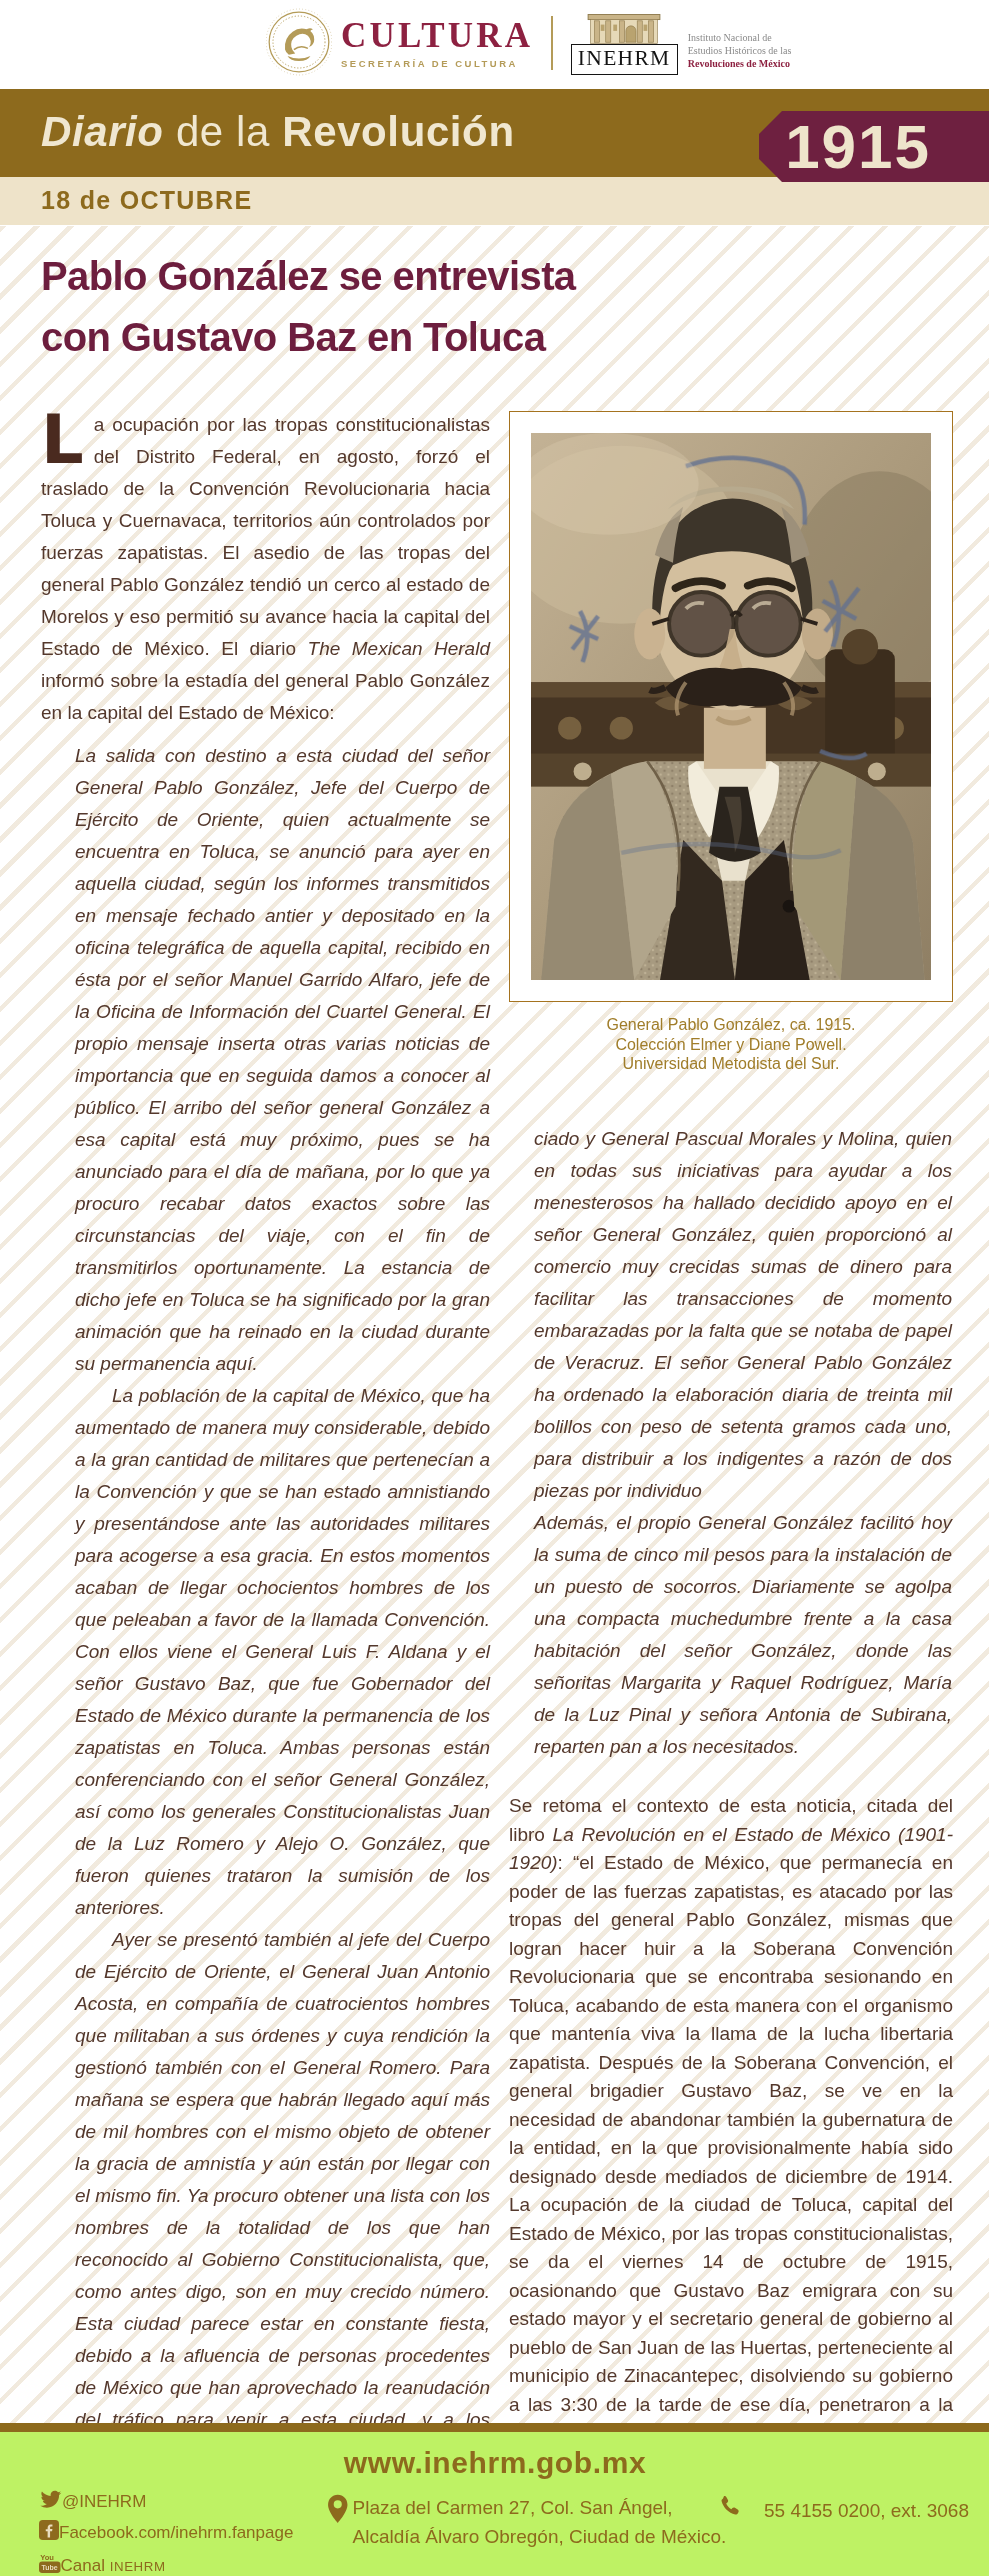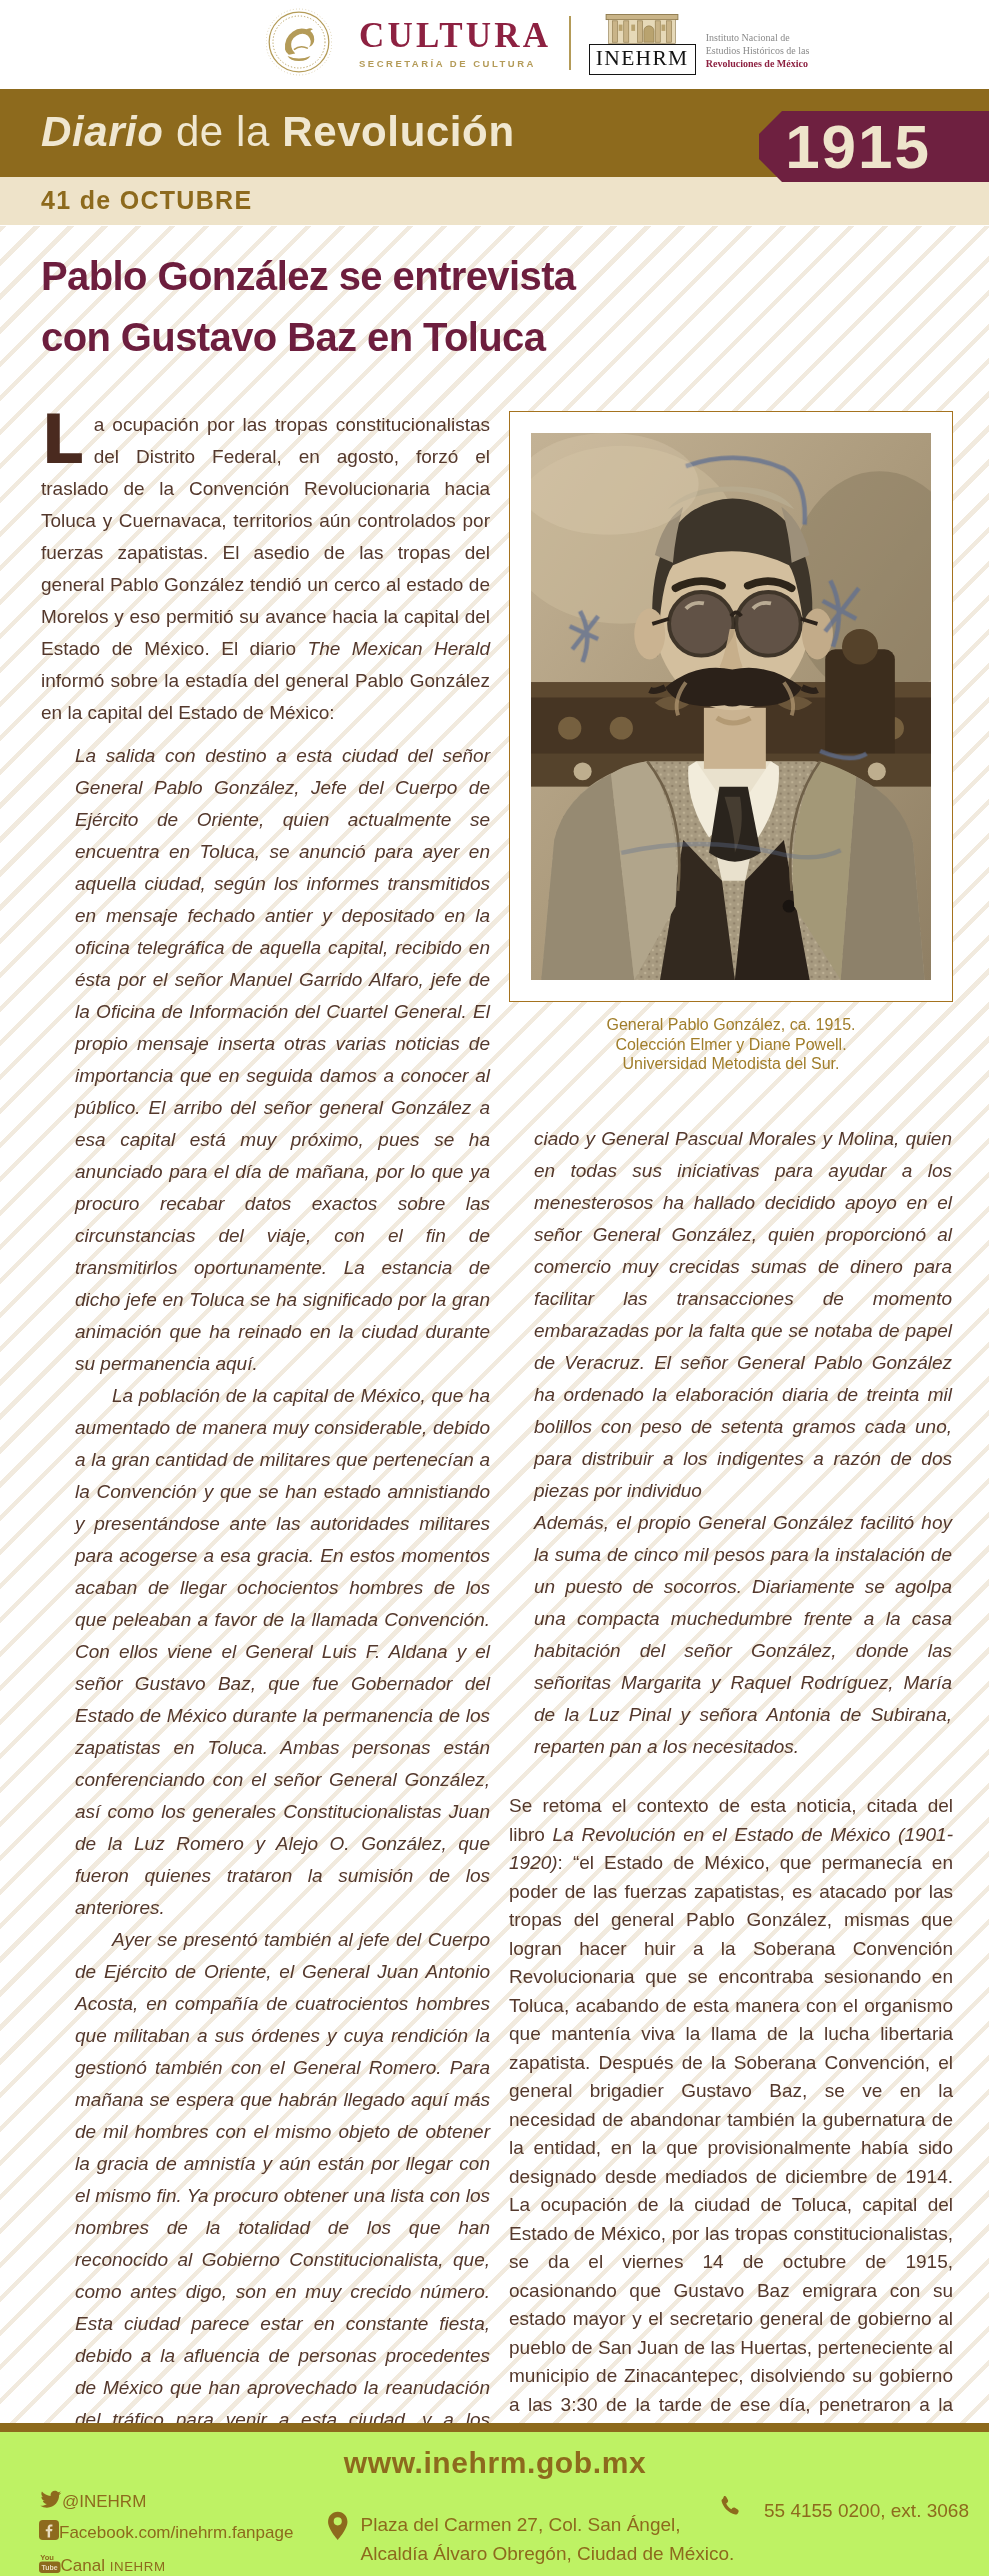--- a/index.html
+++ b/index.html
@@ -1,21 +1,21 @@
 <!DOCTYPE html>
 <html style="font-size:10px"><head>
 <meta charset="utf-8">
 <style>
   html,body{margin:0;padding:0;background:#777;}
   .page{position:relative;width:990px;height:2576px;background:#ffffff;overflow:hidden;
         font-family:"Liberation Sans",sans-serif;}
   
   .header{position:absolute;left:0;top:0;width:990px;height:89px;background:#ffffff;}
   .header-inner{position:absolute;left:266px;top:5px;display:flex;align-items:center;gap:18px;}
-  .cultura-block{display:flex;align-items:center;gap:27px;}
+  .cultura-block{display:flex;align-items:center;gap:9px;}
   .cultura-text .cultura-word{font-family:"Liberation Serif",serif;font-weight:bold;font-size:35px;
       color:#8d2141;letter-spacing:3.2px;line-height:35px;}
   .cultura-text .cultura-sub{font-size:9.5px;font-weight:bold;color:#b49b58;letter-spacing:2.5px;margin-top:5px;}
   .logo-divider{width:1.3px;height:54px;background:#b49b58;}
   .inehrm-block{display:flex;align-items:flex-end;gap:10px;}
   .inehrm-box-wrap{display:flex;flex-direction:column;align-items:center;}
   .inehrm-box{border:1.9px solid #141414;padding:1.3px 6.3px 2.5px 6.3px;background:#fff;margin-top:-3.8px;}
   .inehrm-acronym{font-family:"Liberation Serif",serif;font-size:21.5px;color:#141414;letter-spacing:1.3px;}
   .inehrm-lines{font-family:"Liberation Serif",serif;font-size:10px;color:#8a8a8a;line-height:13.3px;padding-bottom:3.8px;}
   .inehrm-lines .maroon-line{color:#8d2141;font-weight:bold;}
@@ -57,21 +57,21 @@
       color:#54382c;text-align:justify;}
   
   .footer-bar{position:absolute;left:0;top:2423px;width:990px;height:9.5px;background:#8d6a1d;}
   .footer{position:absolute;left:0;top:2432px;width:990px;height:144px;background:#bef264;}
   .footer-url{position:absolute;left:0;top:14px;width:990px;text-align:center;font-size:30px;
       font-weight:bold;color:#8d6a1d;letter-spacing:0.6px;}
   .social{position:absolute;left:39px;top:58px;display:flex;flex-direction:column;gap:6.3px;}
   .social-row{display:flex;align-items:center;color:#8d6a1d;font-size:17px;}
   .social-row svg{flex:0 0 auto;}
   .smallcaps{font-size:13.3px;letter-spacing:0.6px;}
-  .address{position:absolute;left:327px;top:79px;display:flex;gap:12px;color:#8d6a1d;font-size:19px;line-height:28.5px;}
+  .address{position:absolute;left:327px;top:62px;display:flex;gap:4px;color:#8d6a1d;font-size:19px;line-height:28.5px;}
   .phone{position:absolute;left:720px;top:63px;display:flex;align-items:flex-end;gap:24px;color:#8d6a1d;font-size:19px;}
   .gold{fill:#8d6a1d;}
 </style>
 </head>
 <body>
 
 <div class="page">
 
   <div class="header">
     <div class="header-inner">
@@ -122,21 +122,21 @@
       </div>
     </div>
   </div>
 
   <div class="band-brown">
     <div class="masthead">
       <span class="mh-italic">Diario</span><span class="mh-light"> de la </span><span class="mh-bold">Revolución</span>
     </div>
   </div>
   <div class="band-cream">
-    <div class="date-label">41 de OCTUBRE</div>
+    <div class="date-label">18 de OCTUBRE</div>
   </div>
   <div class="badge-1915">
     <span>1915</span>
   </div>
 
   <div class="content-bg"></div>
 
   <div class="article-title">
     <div>Pablo González se entrevista</div>
     <div>con Gustavo Baz en Toluca</div>

